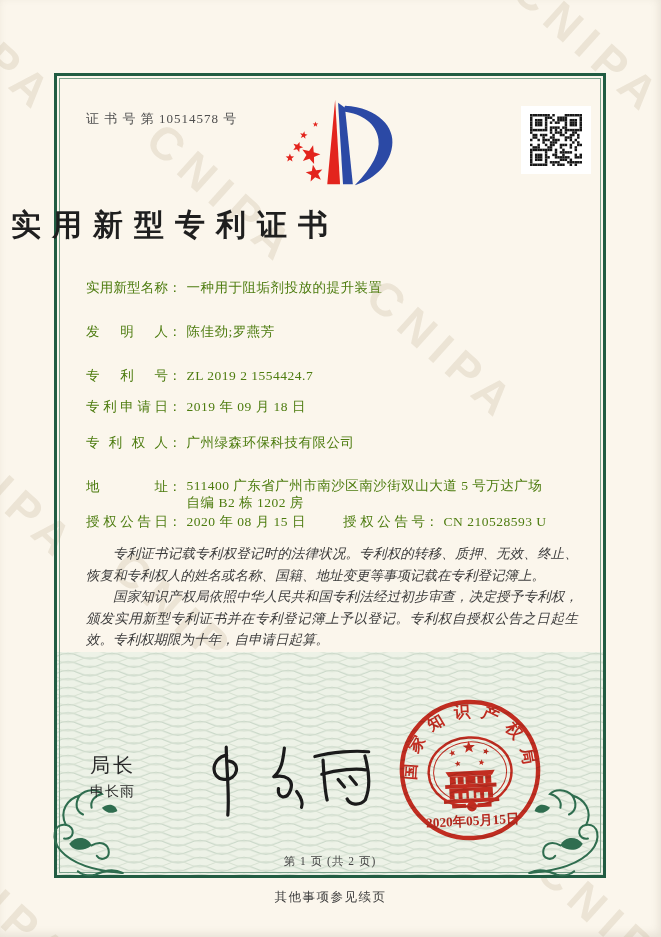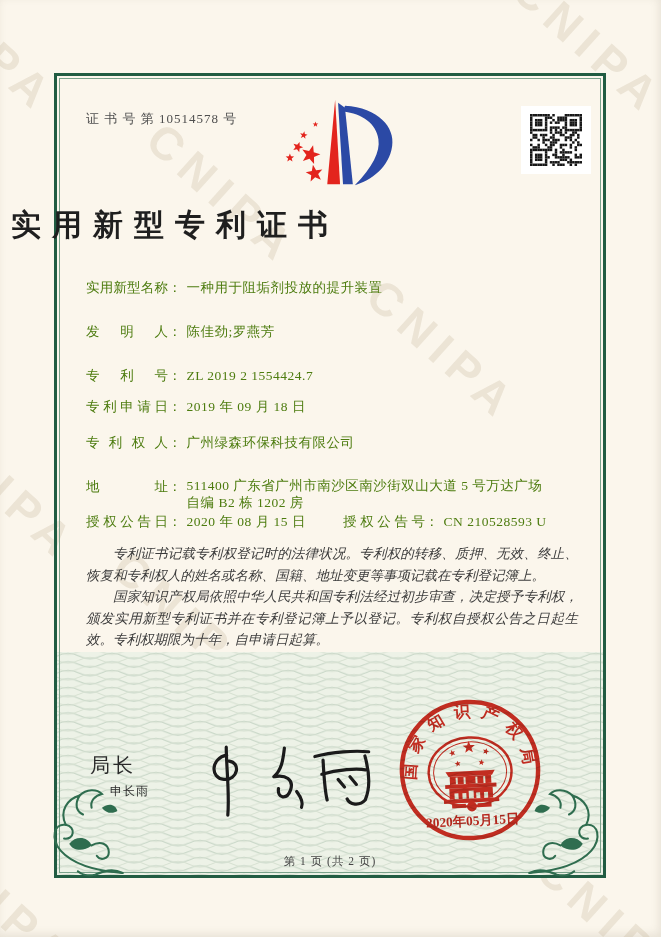--- a/index.html
+++ b/index.html
@@ -49,21 +49,21 @@
   .fcolon{display:inline-block;vertical-align:top;}
   .fvalue{display:inline-block;margin-left:5px;letter-spacing:.5px;vertical-align:top;}
   .fvalue-block{display:inline-block;margin-left:5px;width:402px;white-space:normal;line-height:16.5px;letter-spacing:.5px;vertical-align:top;}
   .paras{
     position:absolute;left:86px;top:543px;width:492px;z-index:5;
     font-size:13.5px;font-style:italic;color:#3b3b3b;
     line-height:21.5px;text-align:justify;
   }
   .paras p{margin:0;text-indent:2em;}
   .sig-title{position:absolute;left:90px;top:752px;z-index:6;font-size:20px;color:#2a2a2a;letter-spacing:3px;}
-  .sig-name{position:absolute;left:90px;top:783px;z-index:6;font-size:12px;color:#2a2a2a;letter-spacing:1px;margin-left:20px;}
+  .sig-name{position:absolute;left:90px;top:783px;z-index:6;font-size:14px;color:#2a2a2a;letter-spacing:1px;}
   .signature{position:absolute;left:198px;top:740px;z-index:6;line-height:0;transform:rotate(-3deg);}
   .seal{position:absolute;left:396px;top:696px;z-index:6;line-height:0;transform:rotate(-3deg);mix-blend-mode:multiply;opacity:.95;}
   .page-info{
     position:absolute;left:54px;top:854px;width:552px;z-index:5;
     text-align:center;font-size:11.5px;color:#454545;letter-spacing:1px;
   }
   .cont-note{
     position:absolute;left:0;top:889px;width:661px;z-index:5;
     text-align:center;font-size:12.5px;color:#3c3c3c;letter-spacing:1.5px;
   }
@@ -472,14 +472,15 @@
         <rect x="47" y="104" width="56" height="4"></rect>
         <circle cx="75" cy="112" r="5"></circle>
         <rect x="55" y="109" width="14" height="4"></rect>
         <rect x="81" y="109" width="14" height="4"></rect>
       </g>
       <text x="75" y="131" text-anchor="middle" font-size="13.5" font-weight="bold" fill="#c21f15" font-family="Liberation Serif, DejaVu Serif, serif">2020年05月15日</text>
     </svg>
   </div>
 
   <div class="page-info">第 1 页 (共 2 页)</div>
+  <div class="cont-note">其他事项参见续页</div>
 
 </div>
 
 </body></html>

